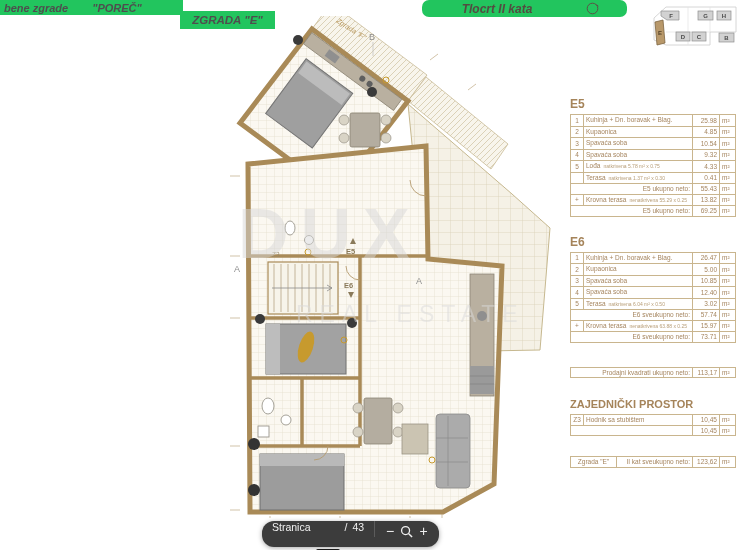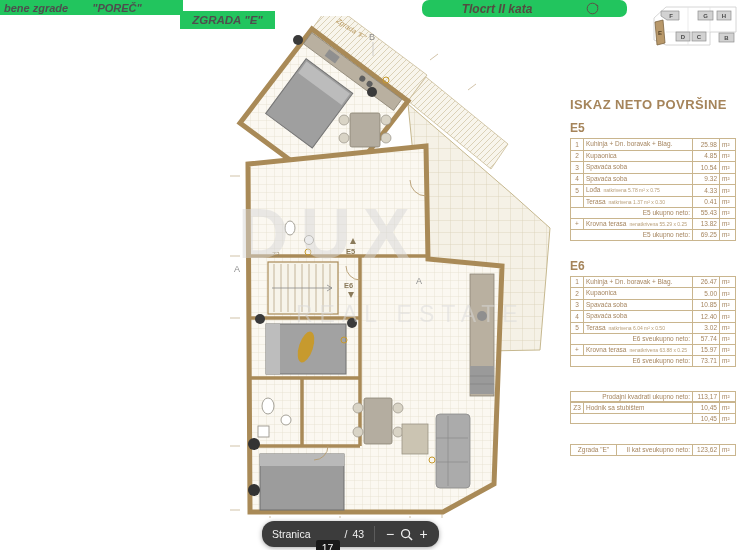--- a/index.html
+++ b/index.html
@@ -35,21 +35,21 @@
   td.cv { width:27px; text-align:right; }
   td.cu { width:16px; text-align:left; font-size:5.5px; }
   td.lab { text-align:right; padding-right:3px; }
   .note { font-size:5px; color:#b79d76; margin-left:3px; }
   .mt18 { margin-top:18px; }
   .mt24 { margin-top:24px; }
   .mt20 { margin-top:20px; }
   table.grand td.ctr { text-align:center; width:46px; }
   
   .toolbar { position:absolute; left:262px; top:521px; width:177px; height:26px;
-    background:#3c3c3c; border-radius:12px; display:flex; align-items:center;
+    background:#3c3c3c; border-radius:12px; display:flex; align-items:flex-start;
     padding:0 10px; gap:5px; box-shadow:0 1px 5px rgba(0,0,0,0.35);
     color:#f1f1f1; font-size:10.5px; }
   .toolbar .pginput { width:24px; height:16px; background:#191919; border:none;
     color:#ffffff; text-align:center; font-size:10.5px; border-radius:2px;
     font-family:"Liberation Sans",sans-serif;margin-top:28px; }
   .toolbar .tbsep { width:1px; height:16px; background:#5c5c5c; margin:0 5px; }
   .toolbar button { background:transparent; border:none; color:#f1f1f1;
     font-size:14px; width:19px; height:20px; cursor:pointer; display:flex;
     align-items:center; justify-content:center; font-family:"Liberation Sans",sans-serif; }
 </style>
@@ -236,21 +236,20 @@
     <text transform="translate(126,6) rotate(33)" font-size="7" font-style="italic" fill="#b79659">Zgrada "F"</text>
   </g>
 
   <g opacity="0.5">
     <text x="28" y="242" font-size="70" font-weight="bold" fill="#d8d8d8" letter-spacing="12">DUX</text>
     <text x="86" y="306" font-size="23" fill="#dadada" letter-spacing="7">REAL ESTATE</text>
   </g>
 </svg>
 
 <div class="right-col">
-  <div class="rc-title">ISKAZ NETO POVRŠINE</div>
 
   <div class="unit-h">E5</div>
   <table class="atab">
     <tbody>
       <tr>
         <td class="cn">1</td>
         <td class="cm"><span>Kuhinja + Dn. boravak + Blag.</span><span class="note"></span></td>
         <td class="cv">25.98</td>
         <td class="cu">m²</td>
       </tr>
@@ -358,20 +357,21 @@
   <table class="atab mt24">
     <tbody>
       <tr>
         <td class="cm lab">Prodajni kvadrati ukupno neto:</td>
         <td class="cv">113,17</td>
         <td class="cu">m²</td>
       </tr>
     </tbody>
   </table>
 
+  <div class="rc-sub">ZAJEDNIČKI PROSTOR</div>
   <table class="atab">
     <tbody>
       <tr>
         <td class="cn">Z3</td>
         <td class="cm"><span>Hodnik sa stubištem</span></td>
         <td class="cv">10,45</td>
         <td class="cu">m²</td>
       </tr>
       <tr>
         <td class="cm lab" colspan="2"></td>

